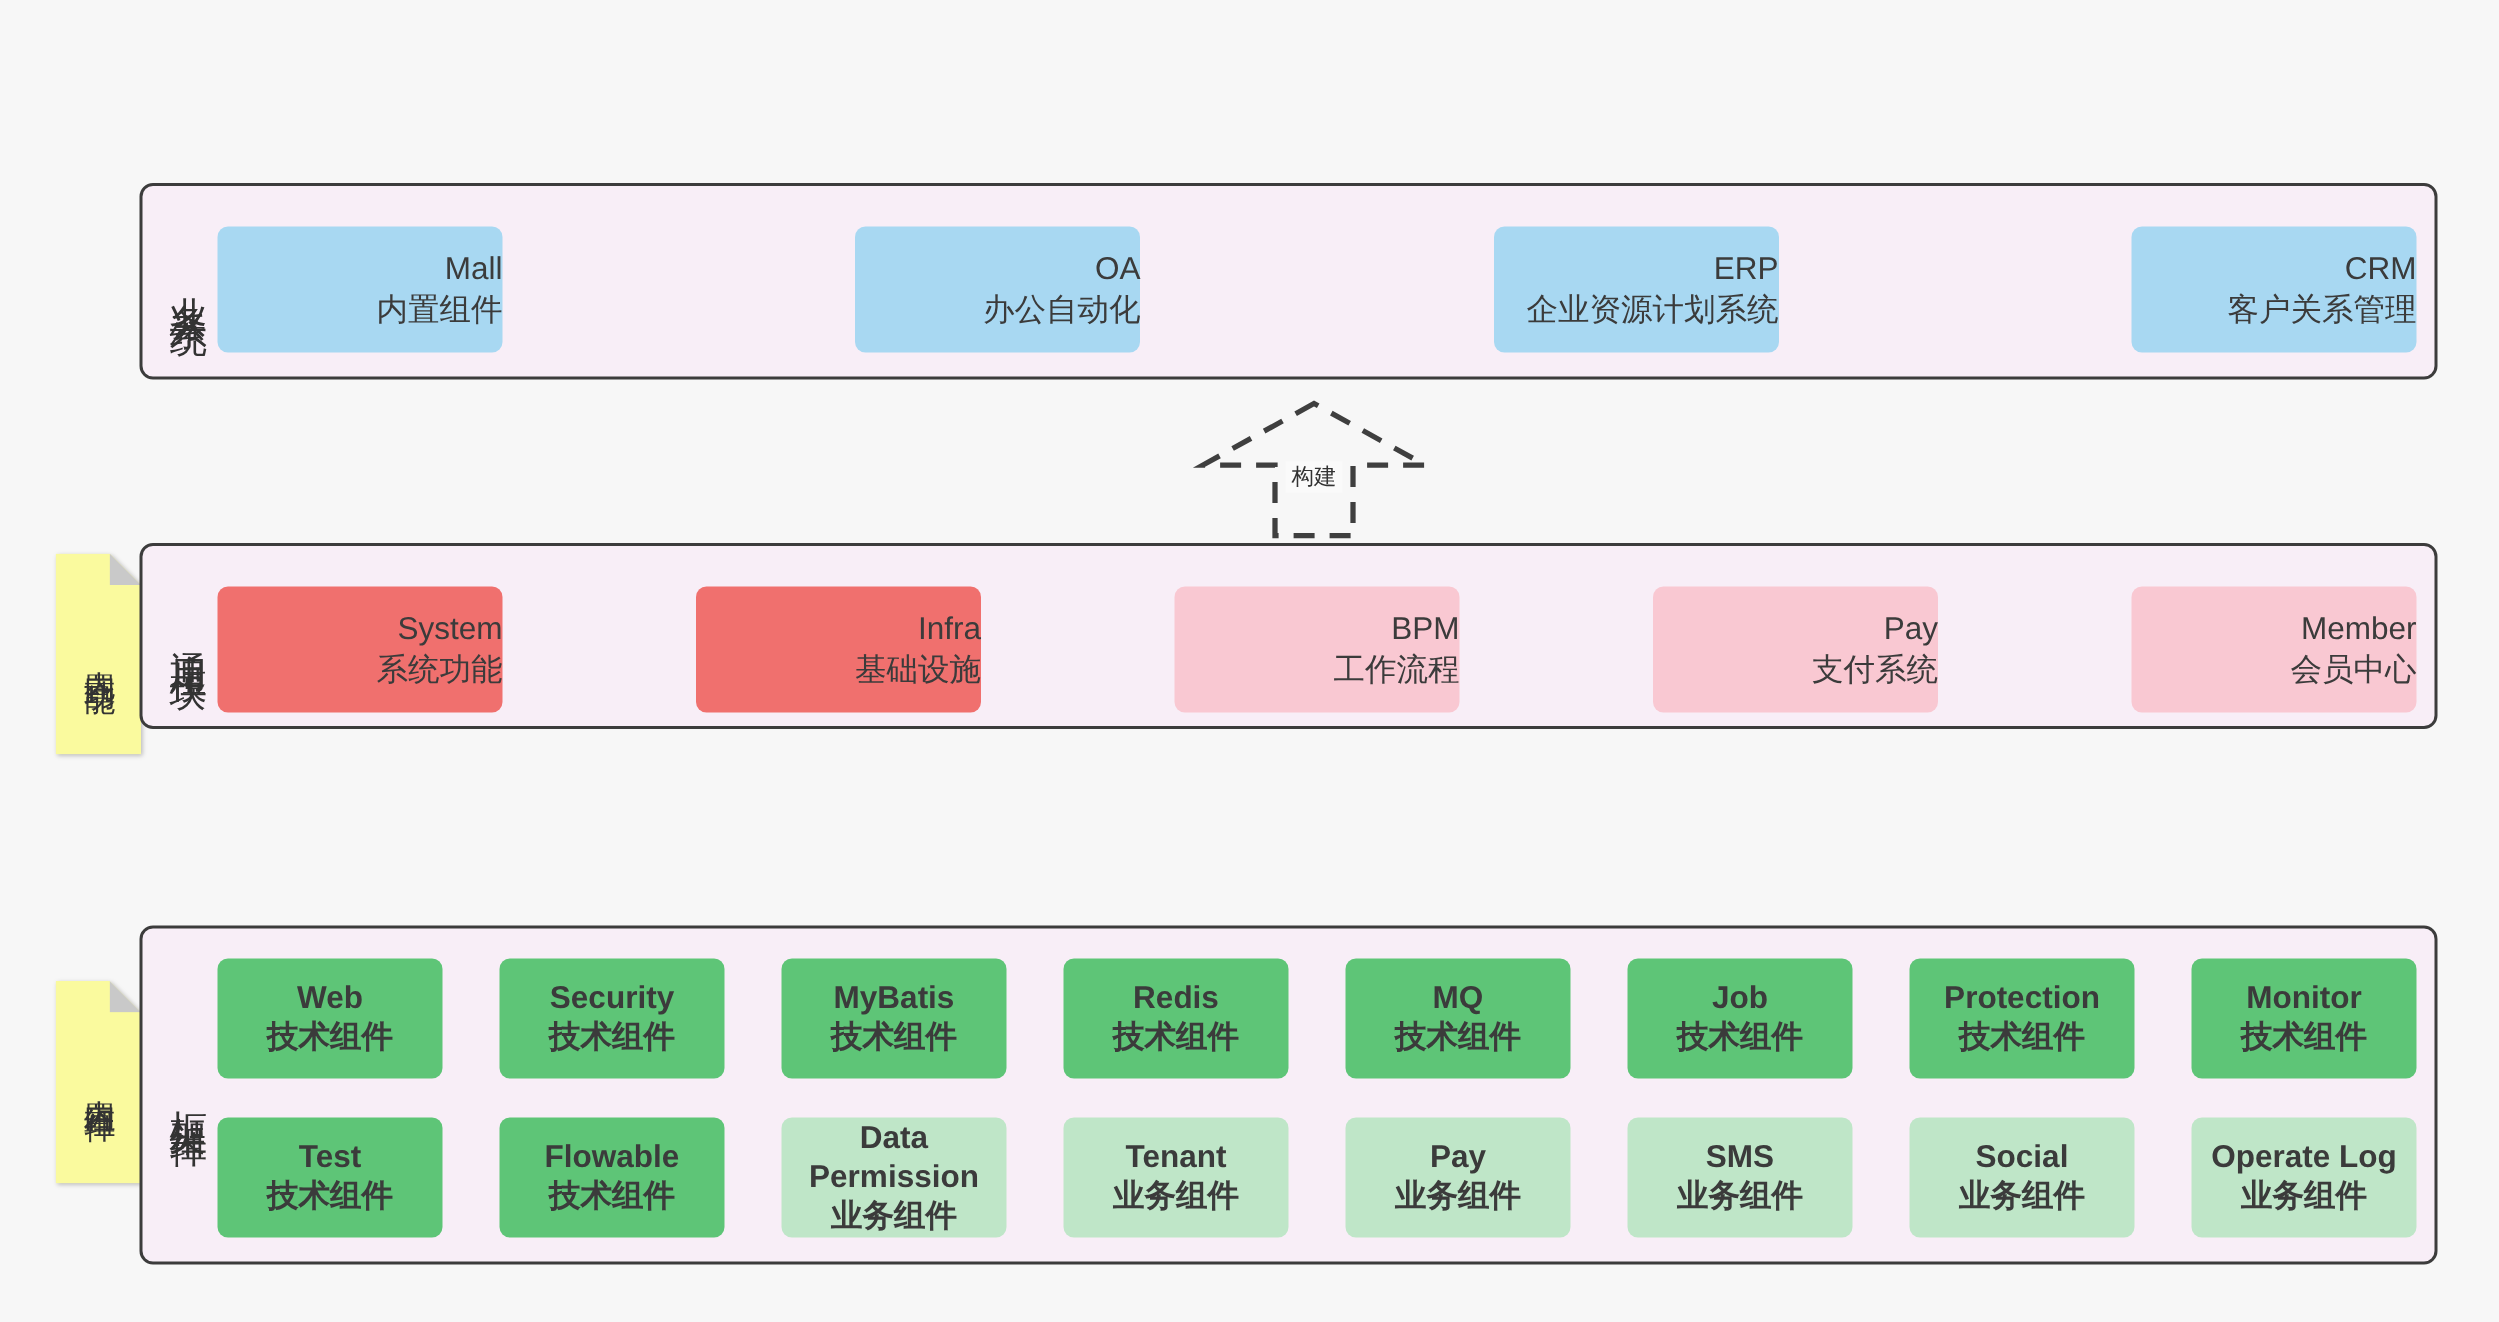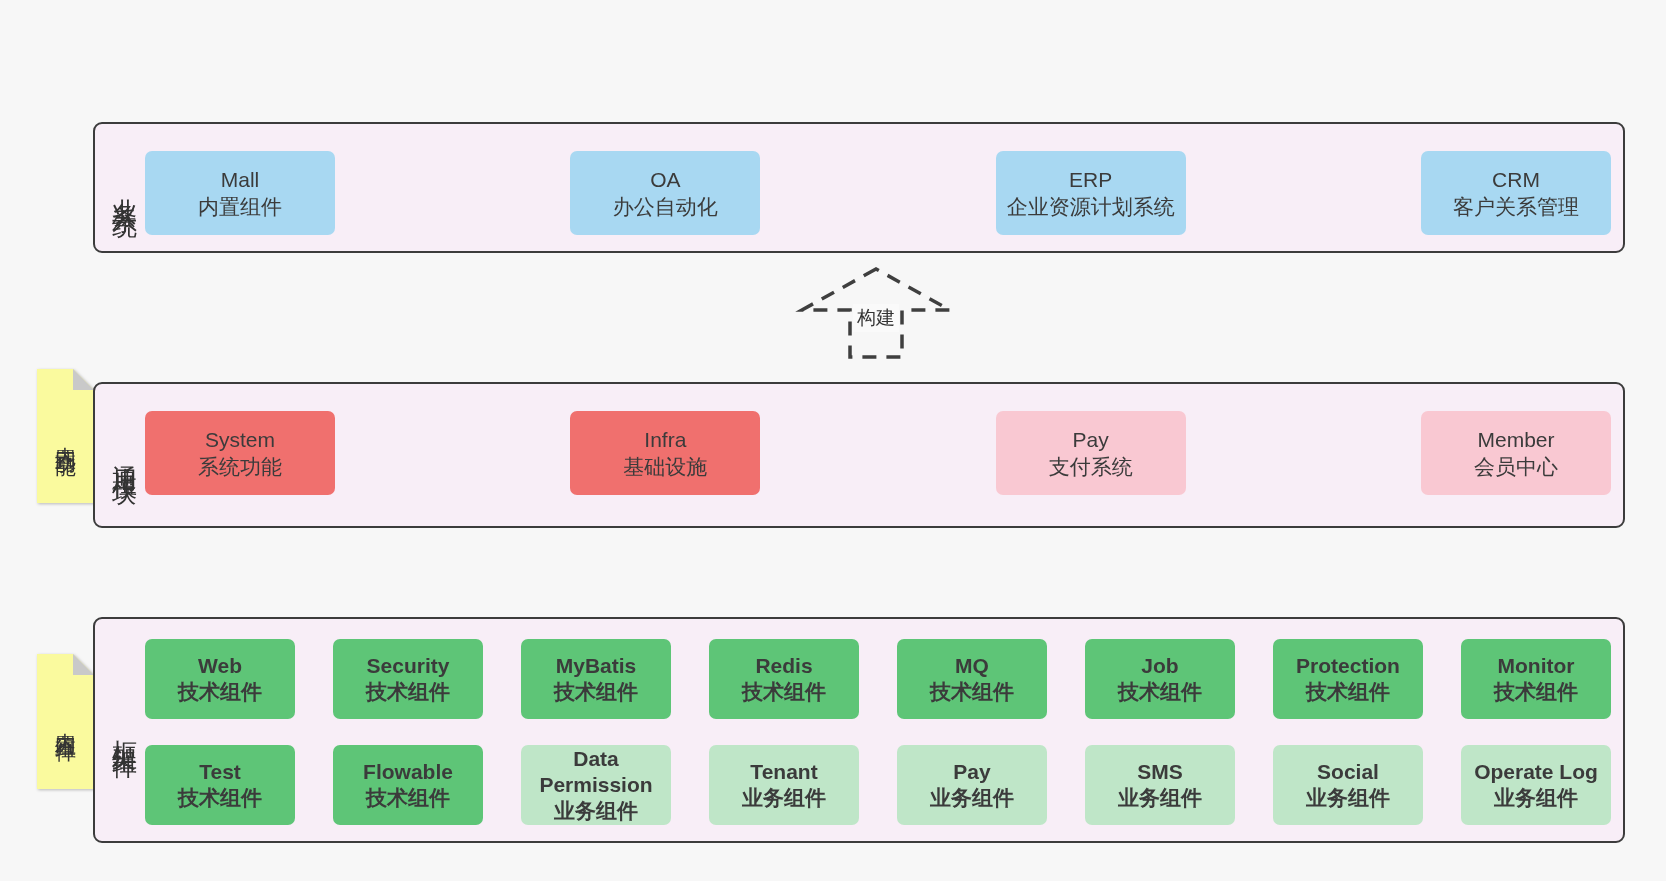--- a/index.html
+++ b/index.html
@@ -11,34 +11,34 @@
     --arrow:#3f3f3f; --labelBg:#fafafa;
   }
   *{box-sizing:border-box;margin:0;padding:0;}
   html,body{background:var(--bg);}
   body{font-family:"Liberation Sans","DejaVu Sans",sans-serif;color:var(--text);}
   .canvas{position:relative;width:1666px;height:881px;background:var(--bg);overflow:hidden;}
 
   .layer{position:absolute;left:93px;width:1532px;background:var(--panelBg);
          border:2px solid var(--border);border-radius:9px;}
   #layer-business{top:122px;height:131px;}
-  #layer-common{top:382px;height:146px;}
+  #layer-common{top:362px;height:124px;}
   #layer-framework{top:617px;height:226px;}
 
   .vlabel{position:absolute;left:14px;top:50%;transform:translateY(-50%);
           writing-mode:vertical-rl;text-orientation:upright;
           font-size:25px;letter-spacing:5px;color:#333;white-space:nowrap;}
 
   .row{position:absolute;left:50px;right:12px;display:flex;justify-content:space-between;}
   .row-top{top:27px;}
   .r1{top:20px;} .r2{top:126px;gap:10px;}
 
   .box{border-radius:7px;display:flex;flex-direction:column;justify-content:center;
        align-items:center;text-align:center;font-size:21px;line-height:27px;color:var(--text);}
-  .w190{flex:0 0 190px;height:84px;}
+  .w190{flex:0 0 190px;height:84px;align-items:flex-end;}
   .w150{flex:0 0 150px;height:80px;line-height:26px;font-weight:bold;}
   .blue{background:var(--blue);} .red{background:var(--red);}
   .pink{background:var(--pink);} .green{background:var(--green);}
   .lgreen{background:var(--lightGreen);}
 
   .sticky{position:absolute;left:37px;width:57px;filter:drop-shadow(1px 1px 1.5px rgba(0,0,0,.25));}
   #sticky-common{top:369px;height:134px;}
   #sticky-framework{top:654px;height:135px;}
   .sticky-body{position:absolute;inset:0;background:var(--sticky);
        clip-path:polygon(0 0,calc(100% - 21px) 0,100% 21px,100% 100%,0 100%);}
@@ -46,21 +46,21 @@
        clip-path:polygon(0 0,100% 100%,0 100%);}
   .sticky-text{position:absolute;left:50%;top:50%;transform:translate(-50%,-50%);
        writing-mode:vertical-rl;text-orientation:upright;font-size:21px;
        letter-spacing:3px;color:#333;white-space:nowrap;}
 
   .arrow{position:absolute;width:190px;height:106px;}
   #arrow-build{left:772px;top:256px;}
   #arrow-implement{left:786px;top:503px;}
   .arrow svg{position:absolute;inset:0;overflow:visible;}
   .arrow-label{position:absolute;left:104px;top:62px;transform:translate(-50%,-50%);
-       background:var(--labelBg);padding:1px 4px;font-size:19px;color:#333;white-space:nowrap;}
+       background:var(--labelBg);padding:1px 4px;font-size:15px;color:#333;white-space:nowrap;}
 </style>
 </head>
 <body>
 
 <div class="canvas">
 
   <div class="sticky" id="sticky-common">
     <div class="sticky-body"></div>
     <div class="sticky-fold"></div>
     <div class="sticky-text">内置功能</div>
@@ -105,20 +105,24 @@
     <div class="row row-top">
       <div class="box w190 red">
         <div>System</div>
         <div>系统功能</div>
       </div>
       <div class="box w190 red">
         <div>Infra</div>
         <div>基础设施</div>
       </div>
       <div class="box w190 pink">
+        <div>BPM</div>
+        <div>工作流程</div>
+      </div>
+      <div class="box w190 pink">
         <div>Pay</div>
         <div>支付系统</div>
       </div>
       <div class="box w190 pink">
         <div>Member</div>
         <div>会员中心</div>
       </div>
     </div>
   </div>
 

